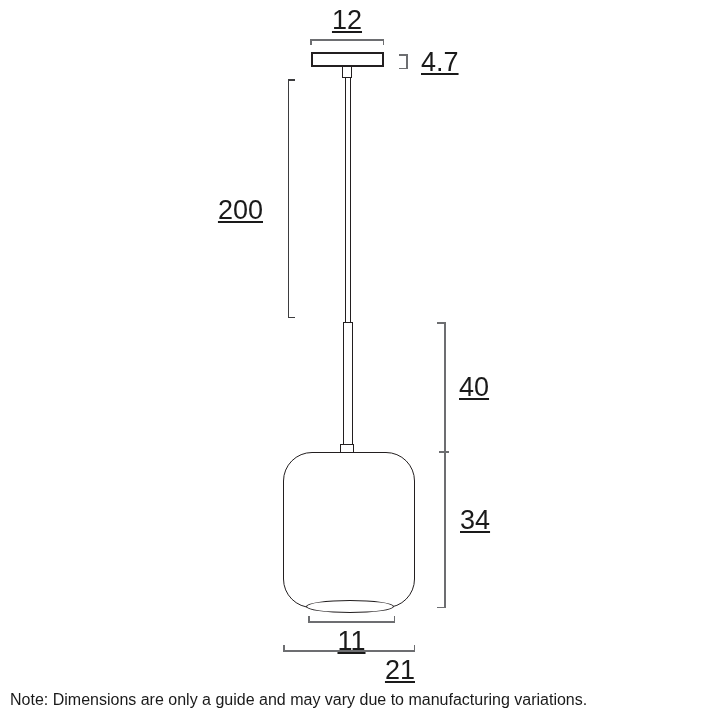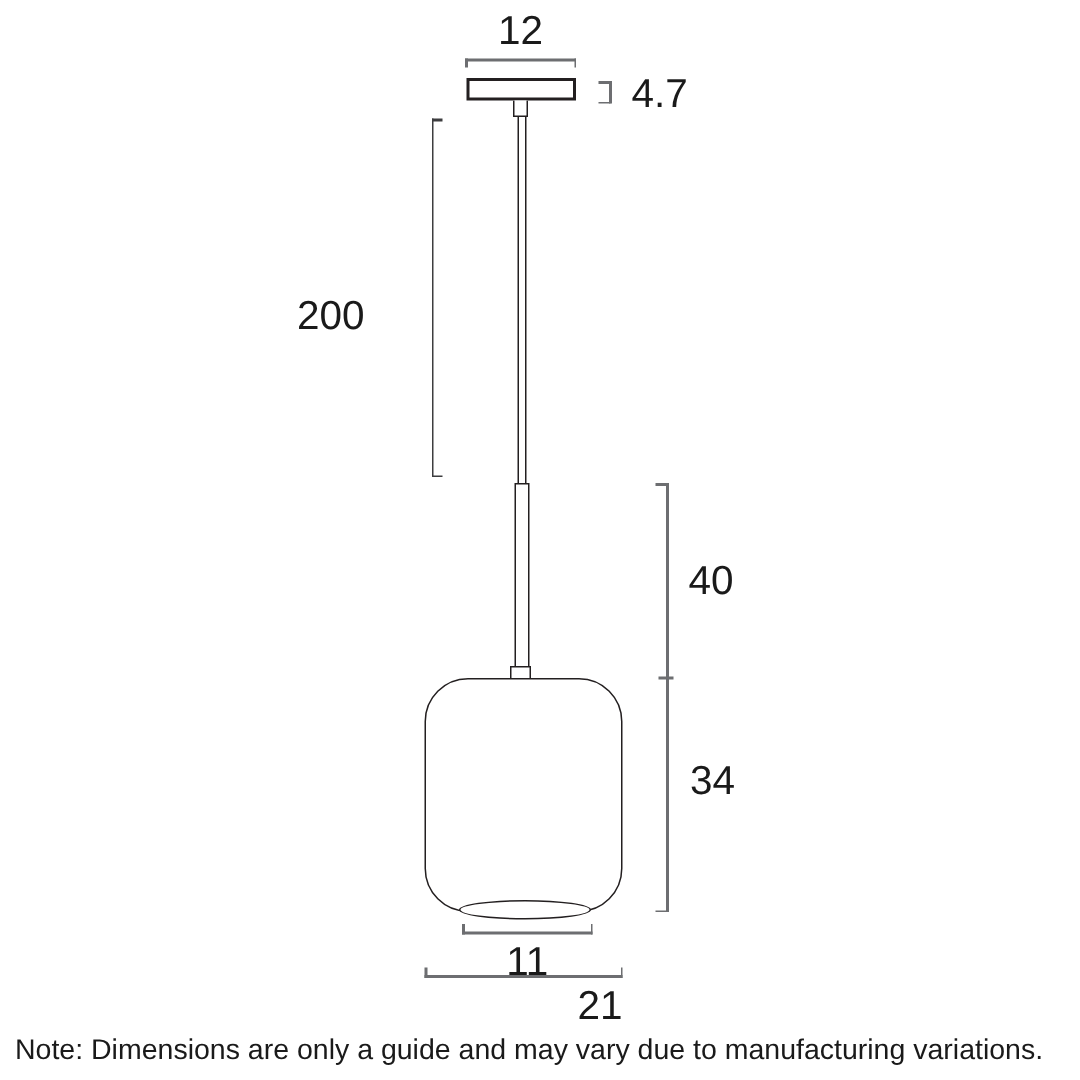--- a/index.html
+++ b/index.html
@@ -72,33 +72,34 @@
   .dim21-line { left: 283px; top: 650px; width: 132px; height: 1.5px; }
   .dim21-tl   { left: 283px; top: 644.5px; width: 1.5px; height: 7px; }
   .dim21-tr   { left: 413.5px; top: 644.5px; width: 1.5px; height: 7px; }
 
   
   .num {
     color: #1a1a1a;
     font-size: 27px;
     line-height: 1;
     white-space: nowrap;
+    text-decoration: underline;
   }
   .lbl-12  { left: 310px; top: 7px;  width: 74px;  text-align: center; }
   .lbl-25  { left: 421px; top: 49px; }
-  .lbl-200 { left: 198px; top: 197px; width: 65px; }
+  .lbl-200 { left: 198px; top: 197px; width: 65px; text-align: right; }
   .lbl-20  { left: 459px; top: 374px; }
   .lbl-23  { left: 460px; top: 507px; }
   .lbl-13  { left: 308px; top: 628px; width: 87px;  text-align: center; }
   .lbl-21  { left: 283px; top: 657px; width: 132px; text-align: right; }
 
   .note {
     left: 10px; top: 690px;
     color: #1a1a1a;
-    font-size: 19px;
+    font-size: 16px;
     line-height: 1.2;
     white-space: nowrap;
   }
 </style>
 </head>
 <body>
 
 <div class="canvas">
 
   <div class="abs canopy-plate"></div>

